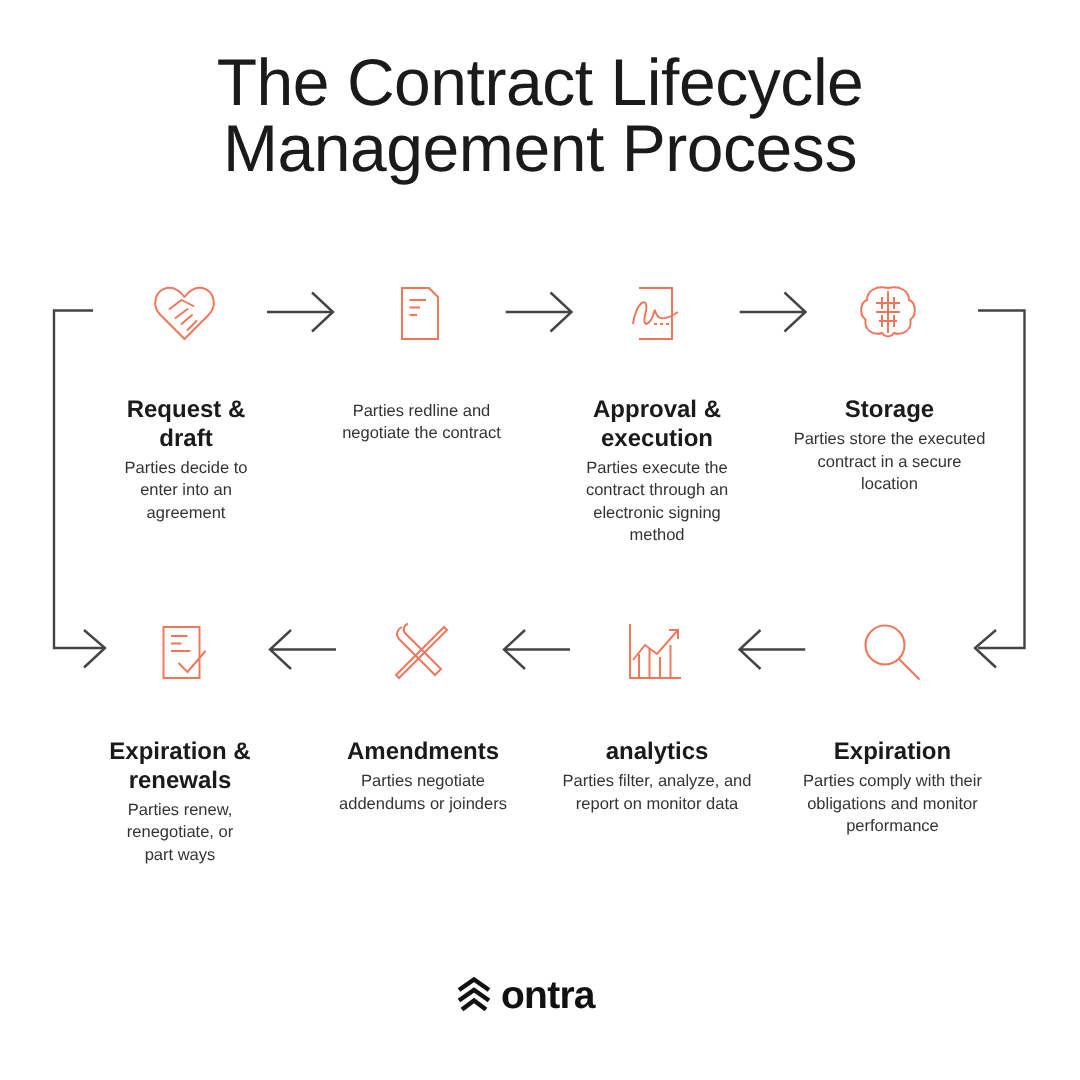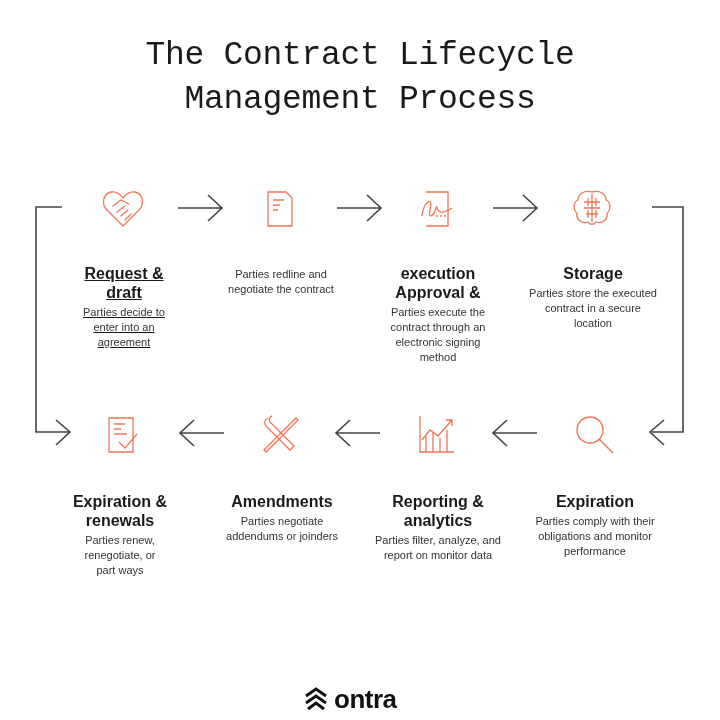--- a/index.html
+++ b/index.html
@@ -1,27 +1,27 @@
 <!DOCTYPE html>
 <html><head>
 <meta charset="utf-8">
 <style>
   html,body{margin:0;padding:0;background:#fff;}
   body{width:720px;height:720px;position:relative;overflow:hidden;font-family:"Liberation Sans",sans-serif;color:#1a1a1a;}
-  .title{position:absolute;top:34px;left:0;width:720px;text-align:center;font-family:Liberation Mono, monospace;font-size:33px;line-height:44px;color:#1a1a1a;letter-spacing:-0.3px;}
+  .title{position:absolute;top:34px;left:0;width:720px;text-align:center;font-family:Liberation Sans, sans-serif;font-size:44px;line-height:44px;color:#1a1a1a;letter-spacing:-0.3px;}
   .title div{white-space:nowrap;}
   .icon{position:absolute;width:44px;height:44px;}
   .icon svg{width:44px;height:44px;}
   .step{position:absolute;width:130px;text-align:center;}
   .step .h{font-size:16px;font-weight:bold;line-height:19px;color:#1a1a1a;}
   .step .d{font-size:11px;line-height:15px;color:#333;margin-top:3px;}
   .arrow{position:absolute;width:46px;height:30px;}
   .arrow svg{width:46px;height:30px;}
   svg.lines{position:absolute;left:0;top:0;width:720px;height:720px;}
-  .logo{position:absolute;top:648px;left:304px;display:flex;align-items:center;margin-top:36px;}
+  .logo{position:absolute;top:648px;left:304px;display:flex;align-items:center;}
   .logo .word{font-size:26px;font-weight:bold;color:#111;margin-left:6px;letter-spacing:-0.5px;}
 </style>
 </head>
 <body>
 
 <div class="title">
   <div>The Contract Lifecycle</div>
   <div>Management Process</div>
 </div>
 
@@ -67,31 +67,31 @@
   <svg viewBox="0 0 46 30" fill="none" stroke="#444" stroke-width="1.6">
       <path d="M0 15 H44 M30 2 L44 15 L30 28"></path>
     </svg>
 </div>
 <div class="arrow" style="left:493px;top:193px;">
   <svg viewBox="0 0 46 30" fill="none" stroke="#444" stroke-width="1.6">
       <path d="M0 15 H44 M30 2 L44 15 L30 28"></path>
     </svg>
 </div>
 
-<div class="step" style="left:59px;top:264px;text-decoration:underline;">
+<div class="step" style="left:59px;top:264px;">
   <div class="h">Request &amp;</div>
   <div class="h">draft</div>
   <div class="d" style="width:100px;margin:3px auto 0;">Parties decide to enter into an agreement</div>
 </div>
 <div class="step" style="left:216px;top:264px;">
   <div class="d" style="width:110px;margin:3px auto 0;">Parties redline and negotiate the contract</div>
 </div>
 <div class="step" style="left:373px;top:264px;">
+  <div class="h">Approval &amp;</div>
   <div class="h">execution</div>
-  <div class="h">Approval &amp;</div>
   <div class="d" style="width:118px;margin:3px auto 0;">Parties execute the contract through an electronic signing method</div>
 </div>
 <div class="step" style="left:528px;top:264px;">
   <div class="h">Storage</div>
   <div class="d" style="width:128px;margin:3px auto 0;">Parties store the executed contract in a secure location</div>
 </div>
 
 <div class="icon" style="left:101px;top:412px;">
   <svg viewBox="0 0 44 44" fill="none" stroke="#f0765a" stroke-width="1.3">
     <path d="M8 6 H32 V40 H8 Z"></path>
@@ -145,21 +145,20 @@
 <div class="step" style="left:55px;top:492px;">
   <div class="h">Expiration &amp;</div>
   <div class="h">renewals</div>
   <div class="d" style="width:92px;margin:3px auto 0;text-align:center;">Parties renew, renegotiate, or part ways</div>
 </div>
 <div class="step" style="left:217px;top:492px;">
   <div class="h">Amendments</div>
   <div class="d" style="width:130px;margin:3px auto 0;">Parties negotiate addendums or joinders</div>
 </div>
 <div class="step" style="left:373px;top:492px;">
-  <div class="h">Reporting &amp;</div>
   <div class="h">analytics</div>
   <div class="d" style="width:128px;margin:3px auto 0;">Parties filter, analyze, and report on monitor data</div>
 </div>
 <div class="step" style="left:530px;top:492px;">
   <div class="h">Expiration</div>
   <div class="d" style="width:120px;margin:3px auto 0;text-align:center;">Parties comply with their obligations and monitor performance</div>
 </div>
 
 <div class="logo">
   <svg width="24" height="28" viewBox="0 0 24 28" fill="none" stroke="#111" stroke-width="3" stroke-linejoin="miter">

